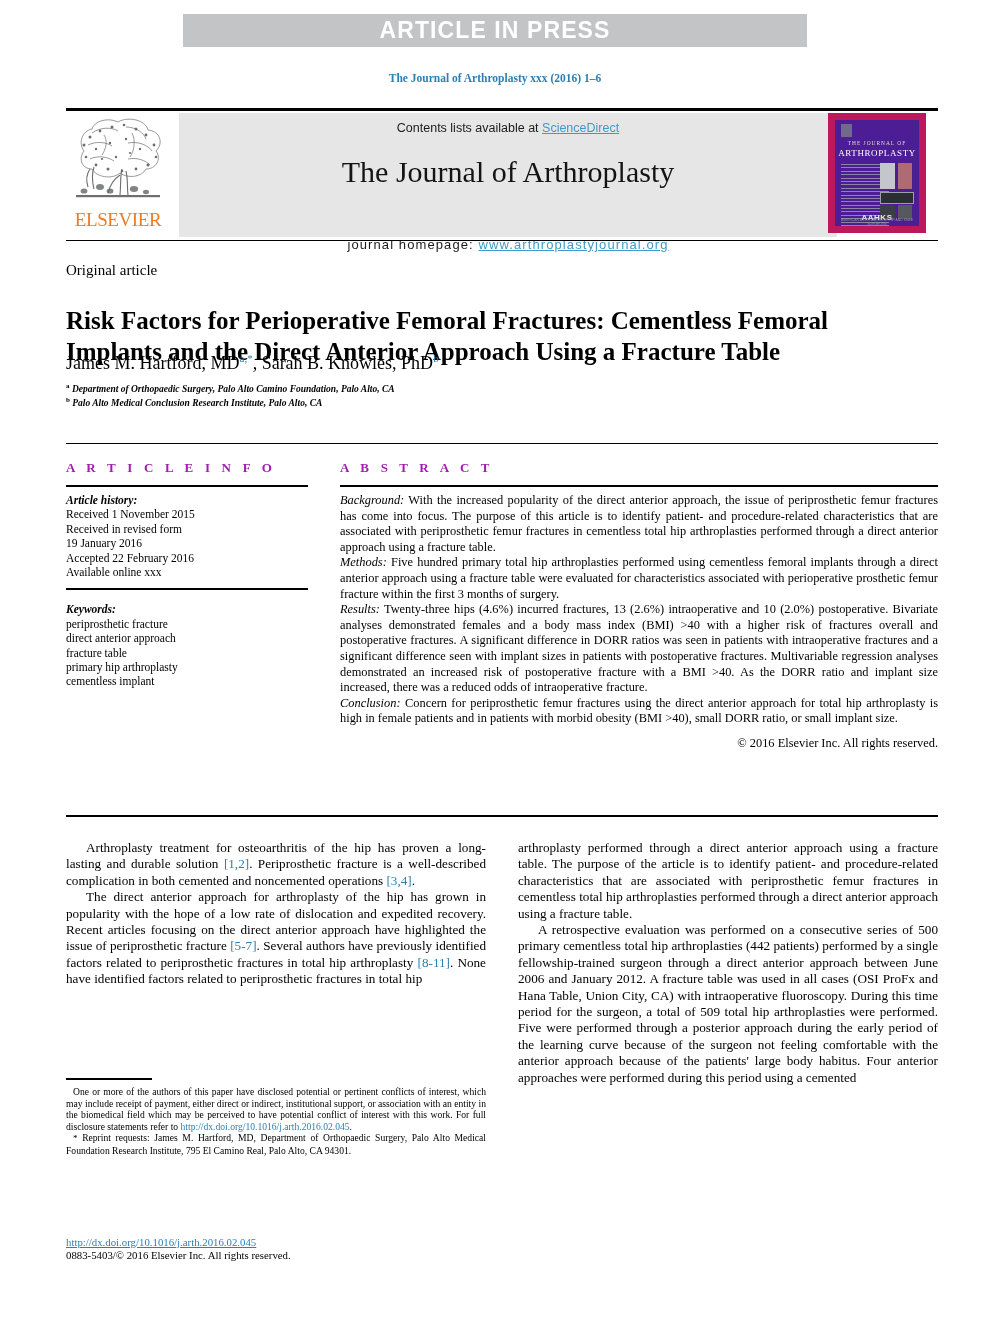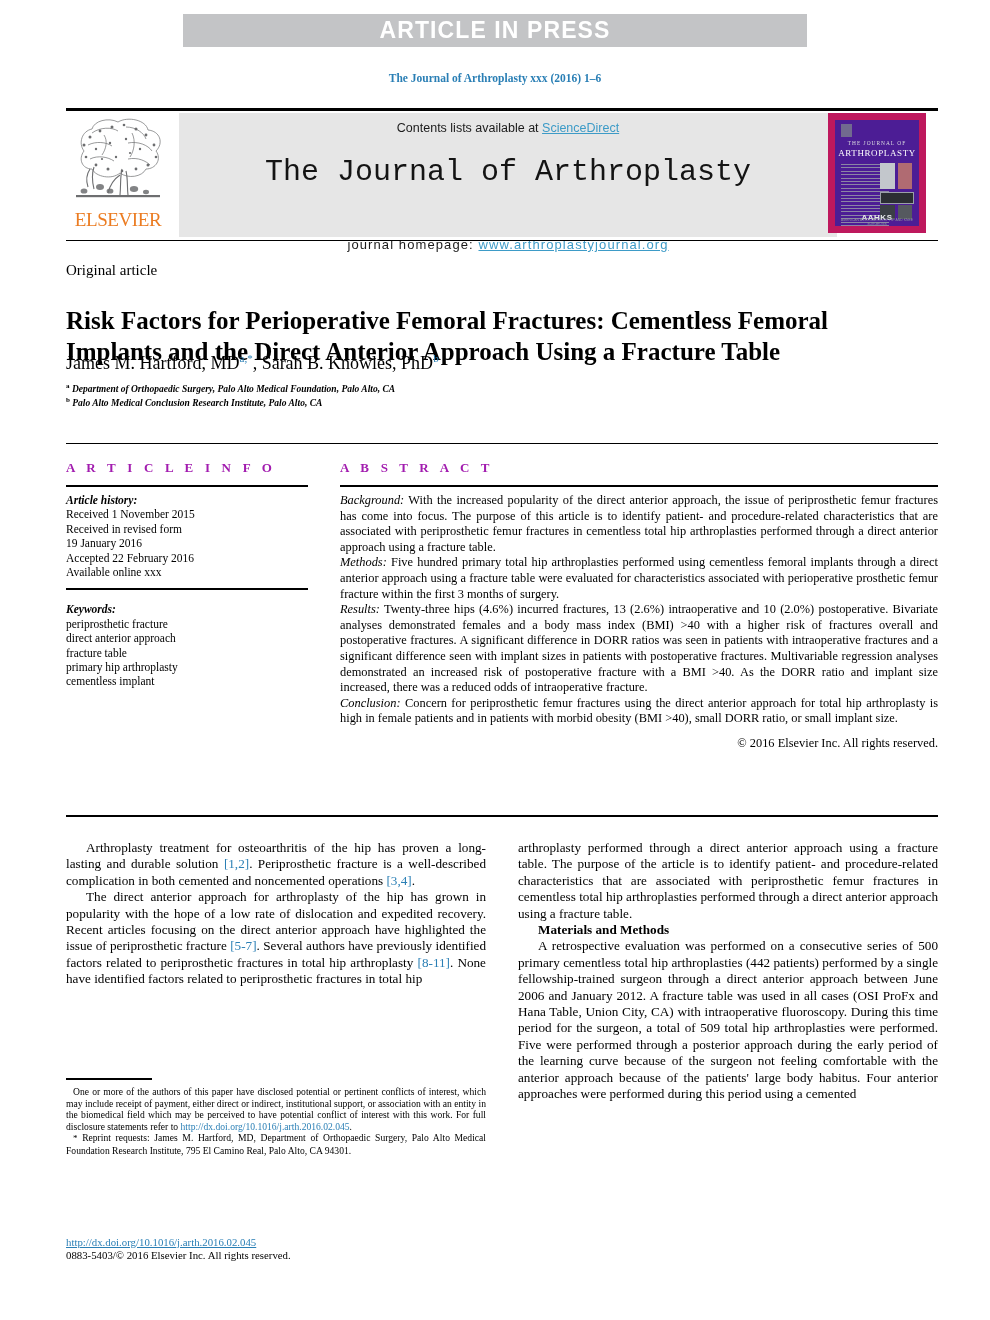--- a/index.html
+++ b/index.html
@@ -109,21 +109,21 @@
     color: #1b1b1b;
   }
   .contents-line .sd {
     color: #3d9bc7;
   }
   .journal-name {
     position: absolute;
     top: 42px;
     width: 100%;
     text-align: center;
-    font-family: Liberation Mono, monospace;
+    font-family: Liberation Serif, serif;
     font-size: 30px;
     color: #141414;
   }
   .homepage-line {
     position: absolute;
     top: 96px;
     width: 100%;
     text-align: center;
     font-family: "Liberation Sans", "DejaVu Sans", sans-serif;
     font-size: 13px;
@@ -520,21 +520,21 @@
 
 <div class="orig-article">Original article</div>
 
 <h1 class="paper-title">Risk Factors for Perioperative Femoral Fractures: Cementless Femoral Implants and the Direct Anterior Approach Using a Fracture Table</h1>
 
 <div class="authors">
   <span>James M. Hartford, MD</span><sup>a</sup><sup class="star">,*</sup><span>, Sarah B. Knowles, PhD</span><sup>b</sup>
 </div>
 
 <div class="affil a">
-  <sup>a</sup><span> Department of Orthopaedic Surgery, Palo Alto Medical Foundation, Palo Alto, CA</span>
+  <sup>a</sup><span> Department of Orthopaedic Surgery, Palo Alto Camino Foundation, Palo Alto, CA</span>
 </div>
 <div class="affil b">
   <sup>b</sup><span> Palo Alto Medical Conclusion Research Institute, Palo Alto, CA</span>
 </div>
 
 <div class="rule-abs-top"></div>
 
 <div class="col-info">
   <div class="hdr-spaced">A R T I C L E   I N F O</div>
   <div class="info-rule"></div>
@@ -571,21 +571,20 @@
 
 <div class="rule-abs-bottom"></div>
 
 <div class="body-col left">
   <p><span>Arthroplasty treatment for osteoarthritis of the hip has proven a long-lasting and durable solution </span><span class="ref">[1,2]</span><span>. Periprosthetic fracture is a well-described complication in both cemented and noncemented operations </span><span class="ref">[3,4]</span><span>.</span></p>
   <p><span>The direct anterior approach for arthroplasty of the hip has grown in popularity with the hope of a low rate of dislocation and expedited recovery. Recent articles focusing on the direct anterior approach have highlighted the issue of periprosthetic fracture </span><span class="ref">[5-7]</span><span>. Several authors have previously identified factors related to periprosthetic fractures in total hip arthroplasty </span><span class="ref">[8-11]</span><span>. None have identified factors related to periprosthetic fractures in total hip</span></p>
 </div>
 
 <div class="body-col right">
   <p class="noindent">arthroplasty performed through a direct anterior approach using a fracture table. The purpose of the article is to identify patient- and procedure-related characteristics that are associated with periprosthetic femur fractures in cementless total hip arthroplasties performed through a direct anterior approach using a fracture table.</p>
-  <p class="sec-head">Materials and Methods</p>
   <p>A retrospective evaluation was performed on a consecutive series of 500 primary cementless total hip arthroplasties (442 patients) performed by a single fellowship-trained surgeon through a direct anterior approach between June 2006 and January 2012. A fracture table was used in all cases (OSI ProFx and Hana Table, Union City, CA) with intraoperative fluoroscopy. During this time period for the surgeon, a total of 509 total hip arthroplasties were performed. Five were performed through a posterior approach during the early period of the learning curve because of the surgeon not feeling comfortable with the anterior approach because of the patients' large body habitus. Four anterior approaches were performed during this period using a cemented</p>
 </div>
 
 <div class="fn-rule"></div>
 <div class="footnotes">
   <p><span>One or more of the authors of this paper have disclosed potential or pertinent conflicts of interest, which may include receipt of payment, either direct or indirect, institutional support, or association with an entity in the biomedical field which may be perceived to have potential conflict of interest with this work. For full disclosure statements refer to </span><a class="lnk" href="#">http://dx.doi.org/10.1016/j.arth.2016.02.045</a><span>.</span></p>
   <p><span class="fn-star">*</span><span> Reprint requests: James M. Hartford, MD, Department of Orthopaedic Surgery, Palo Alto Medical Foundation Research Institute, 795 El Camino Real, Palo Alto, CA 94301.</span></p>
 </div>
 
 <div class="doi-block">

